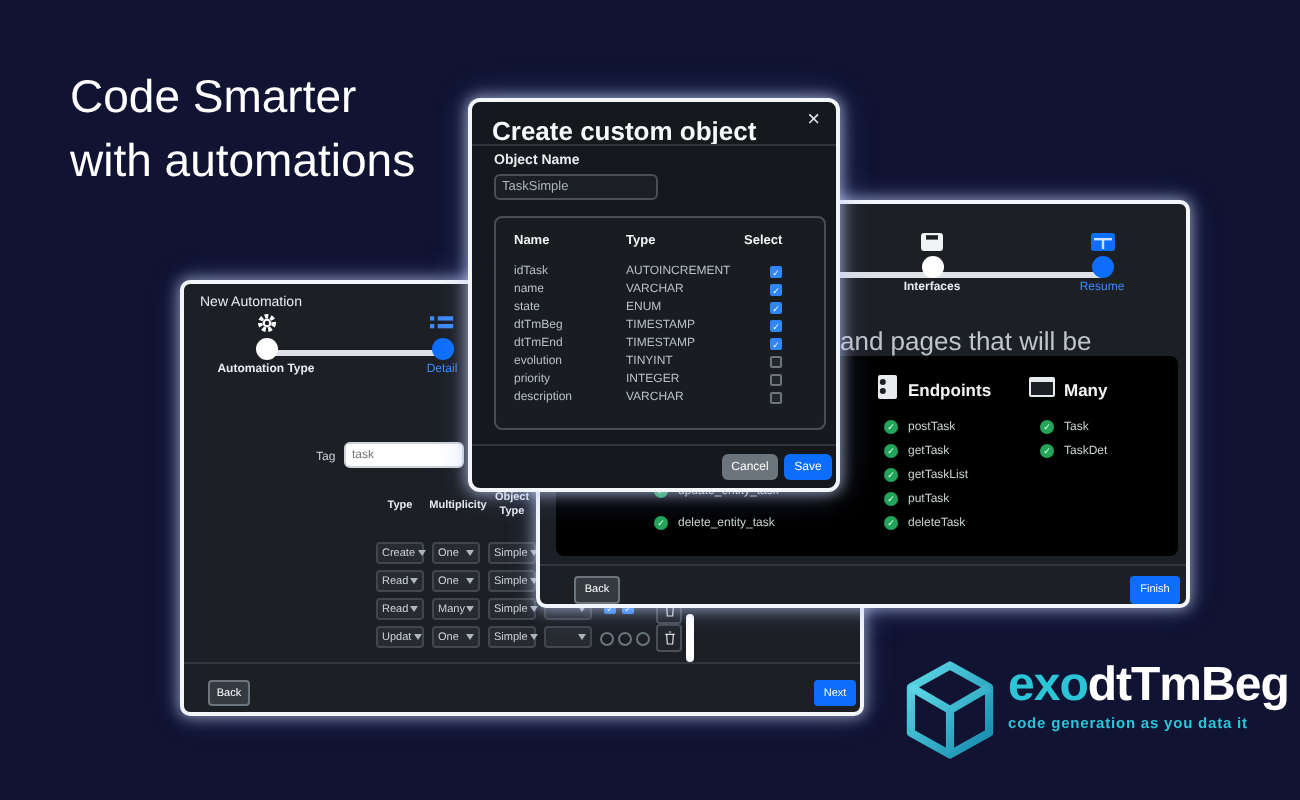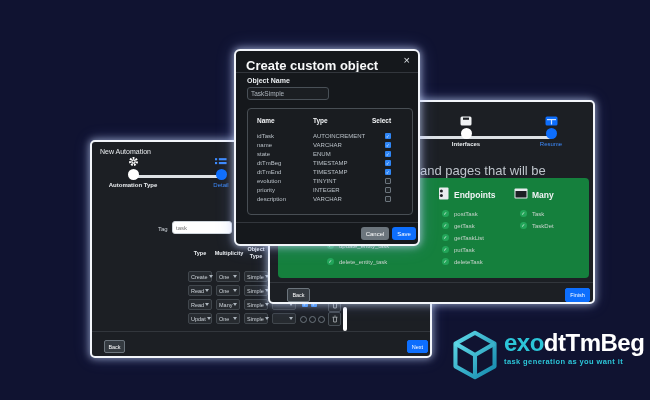--- a/index.html
+++ b/index.html
@@ -38,21 +38,21 @@
   .mcheck{position:absolute;width:6px;height:6px;border-radius:1px;background:#2f86f6;
           display:flex;align-items:center;justify-content:center;cursor:pointer;}
   .mcheck::after{content:"✓";color:#fff;font-size:4.5px;}
   .mradio{position:absolute;width:5px;height:5px;border-radius:50%;background:#1c1f24;border:1px solid #6c757d;cursor:pointer;}
   .trashbtn{position:absolute;width:11px;height:12px;background:#212529;border:1px solid #495057;border-radius:2px;
             display:flex;align-items:center;justify-content:center;cursor:pointer;}
   .scrollbar{position:absolute;width:4px;background:#fff;border-radius:2px;cursor:pointer;}
   
   #rightwin{left:268px;top:100px;width:327px;height:204px;z-index:2;}
   .rw-desc{position:absolute;left:150px;top:61px;font-size:13px;color:#bfc5cc;}
-  .rw-panel{position:absolute;left:8px;top:76px;width:311px;height:100px;background:#15803d;border-radius:4px;}
+  .rw-panel{position:absolute;left:8px;top:76px;width:311px;height:100px;background:#000000;border-radius:4px;}
   .sec-title{position:absolute;font-size:8.5px;font-weight:bold;color:#f1f3f5;}
   .gcheck{position:absolute;width:7px;height:7px;border-radius:50%;background:#23a559;
           display:flex;align-items:center;justify-content:center;}
   .gcheck::after{content:"✓";color:#fff;font-size:4.5px;}
   .gitem{position:absolute;font-size:6px;color:#c9d4cd;white-space:nowrap;}
   
   #modal{left:234px;top:49px;width:186px;height:197px;z-index:3;background:#15181c;border:2px solid #f2f5fa;
          border-radius:6px;position:absolute;box-shadow:0 0 7px 1px rgba(210,225,255,.6),0 0 18px rgba(140,160,255,.3);
          box-sizing:border-box;}
   .m-title{position:absolute;left:10px;top:7px;font-size:13px;font-weight:bold;color:#f8f9fa;}
@@ -76,20 +76,24 @@
   .brand{font-size:24px;font-weight:bold;letter-spacing:-.5px;line-height:1.1;}
   .brand .teal{color:#2cc5d8;}
   .brand .white{color:#fff;}
   .tagline{font-size:7.5px;font-weight:bold;color:#2cc5d8;letter-spacing:.4px;margin-top:1px;}
 </style>
 </head>
 <body>
 
 <div class="canvas">
 
+  <div class="headline">
+    <div>Code Smarter</div>
+    <div>with automations</div>
+  </div>
 
   <div class="win" id="leftwin">
     <div class="lw-title">New Automation</div>
 
     <div class="stepline" style="left:41px;top:33px;width:88px;"></div>
     <div class="step" style="left:10px;top:14px;">
       <svg width="11" height="11" style="display:block;margin:0 auto;" viewBox="0 0 20 20">
         <circle cx="10" cy="10" r="6.2" fill="none" stroke="#fff" stroke-width="4" stroke-dasharray="3.2 2.2"></circle>
         <circle cx="10" cy="10" r="3" fill="none" stroke="#fff" stroke-width="2"></circle>
       </svg>
@@ -317,17 +321,17 @@
             <stop offset="1" stop-color="#1489ad"></stop>
         </linearGradient>
       </defs>
       <g fill="none" stroke="url(#tealgrad)" stroke-width="9" stroke-linejoin="round">
         <path d="M50 6 L93 30 L93 80 L50 104 L7 80 L7 30 Z"></path>
         <path d="M7 30 L50 55 L93 30 M50 55 L50 104"></path>
       </g>
     </svg>
     <div class="logo-text">
       <div class="brand"><span class="teal">exo</span><span class="white">dtTmBeg</span></div>
-      <div class="tagline">task generation as you want it</div>
+      <div class="tagline">code generation as you data it</div>
     </div>
   </div>
 
 </div>
 
 </body></html>

